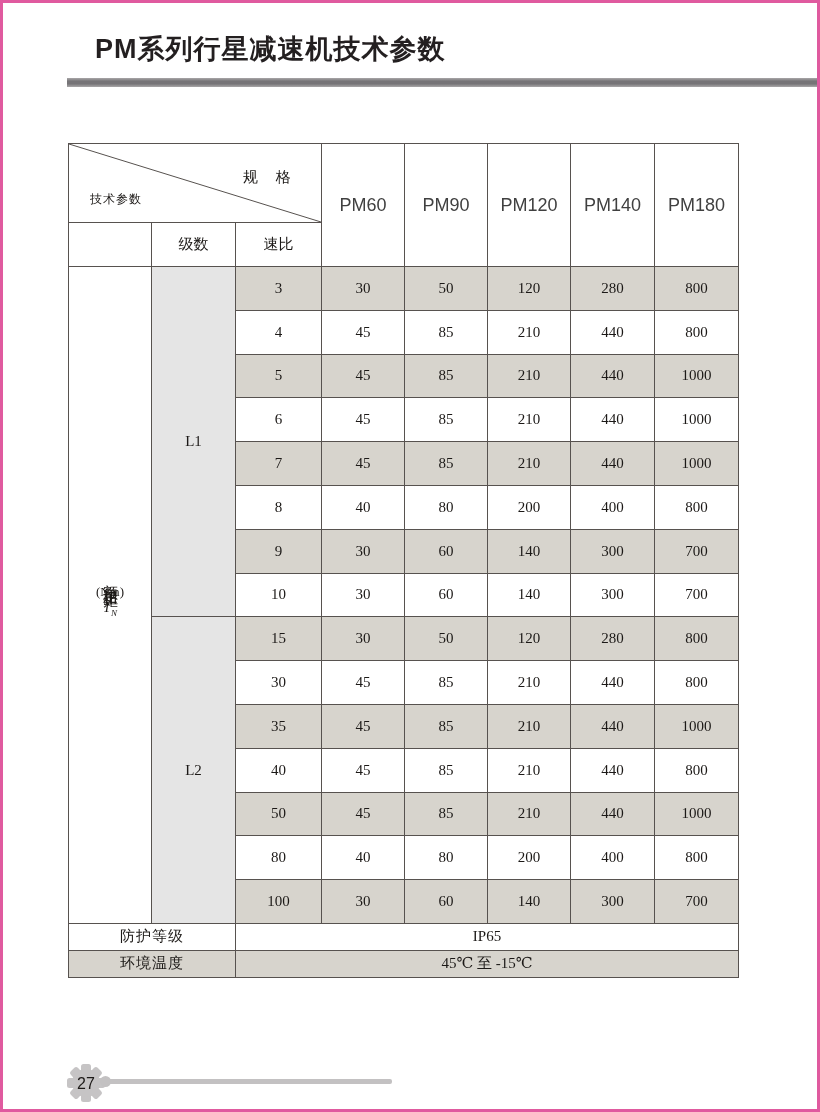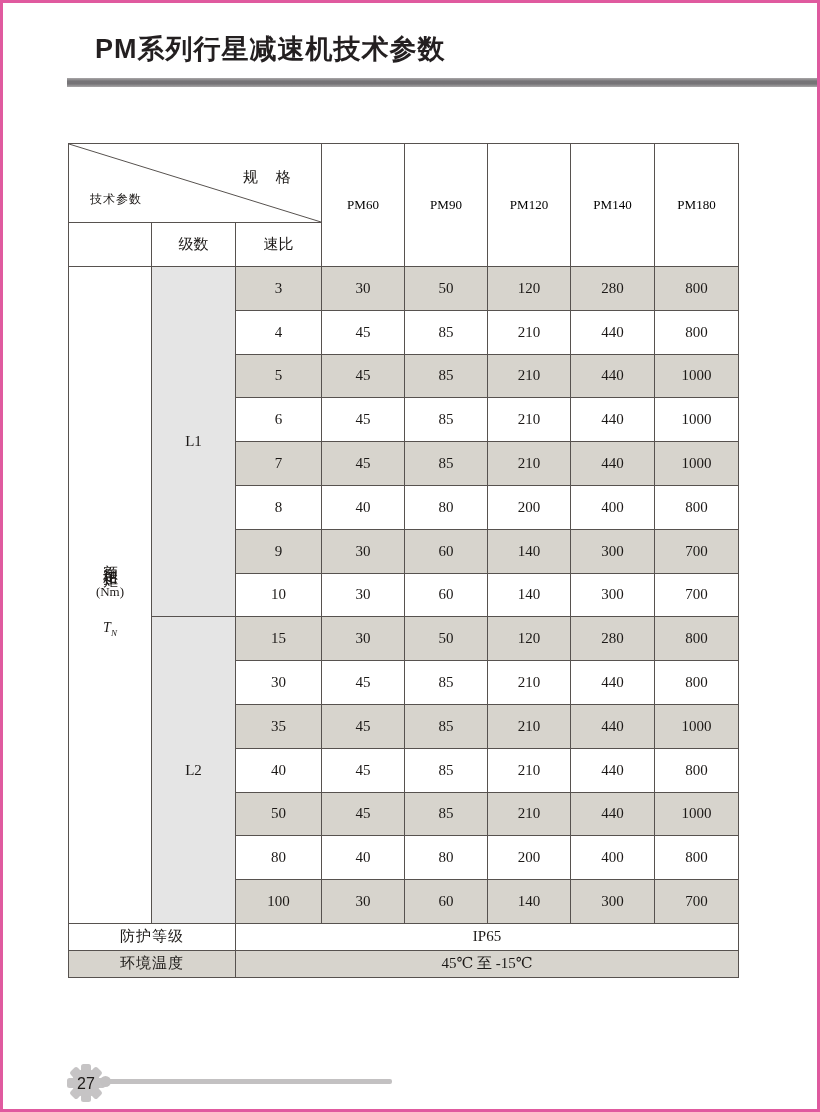--- a/index.html
+++ b/index.html
@@ -33,28 +33,28 @@
     padding:0; overflow:hidden;
   }
   tr.r-head  { height:79px; }
   tr.r-sub   { height:44px; }
   tr.r-data  { height:43.8px; }
   tr.r-foot  { height:27px; }
 
   td.shaded, tr.s td.d { background:#d7d4cd; }
   td.stage { background:#e5e5e5; }
 
-  .pmhead { font-family:Liberation Serif, serif; font-size:13px; color:#000000; }
+  .pmhead { font-family:Liberation Sans, sans-serif; font-size:18px; color:#404040; }
 
   .corner-box { position:relative; width:100%; height:78px; }
   .corner-box svg { position:absolute; left:0; top:0; width:100%; height:100%; display:block; }
   .corner-tr { position:absolute; left:174px; top:24px; letter-spacing:7px; font-size:15px; white-space:nowrap; }
   .corner-bl { position:absolute; left:13px;  top:47px; letter-spacing:1px; font-size:12px; white-space:nowrap;margin-left:8px; }
 
-  .vlabel-inner { display:flex; flex-direction:column; align-items:center; justify-content:center; gap:20px; }
+  .vlabel-inner { display:flex; flex-direction:column; align-items:center; justify-content:center; gap:0; }
   .vtext { writing-mode:vertical-lr; text-orientation:upright; font-size:15px; letter-spacing:3px; }
   .unit  { font-size:13px; }
   .tn    { font-size:14px; font-style:italic; }
   .tn sub { font-size:9px; font-style:italic; }
 
   .footer-label { letter-spacing:1px; }
 
   .page-footer { position:absolute; left:0; top:1056px; width:820px; height:48px; }
   .gear { position:absolute; left:61px; top:2px; }
   .gear text {

